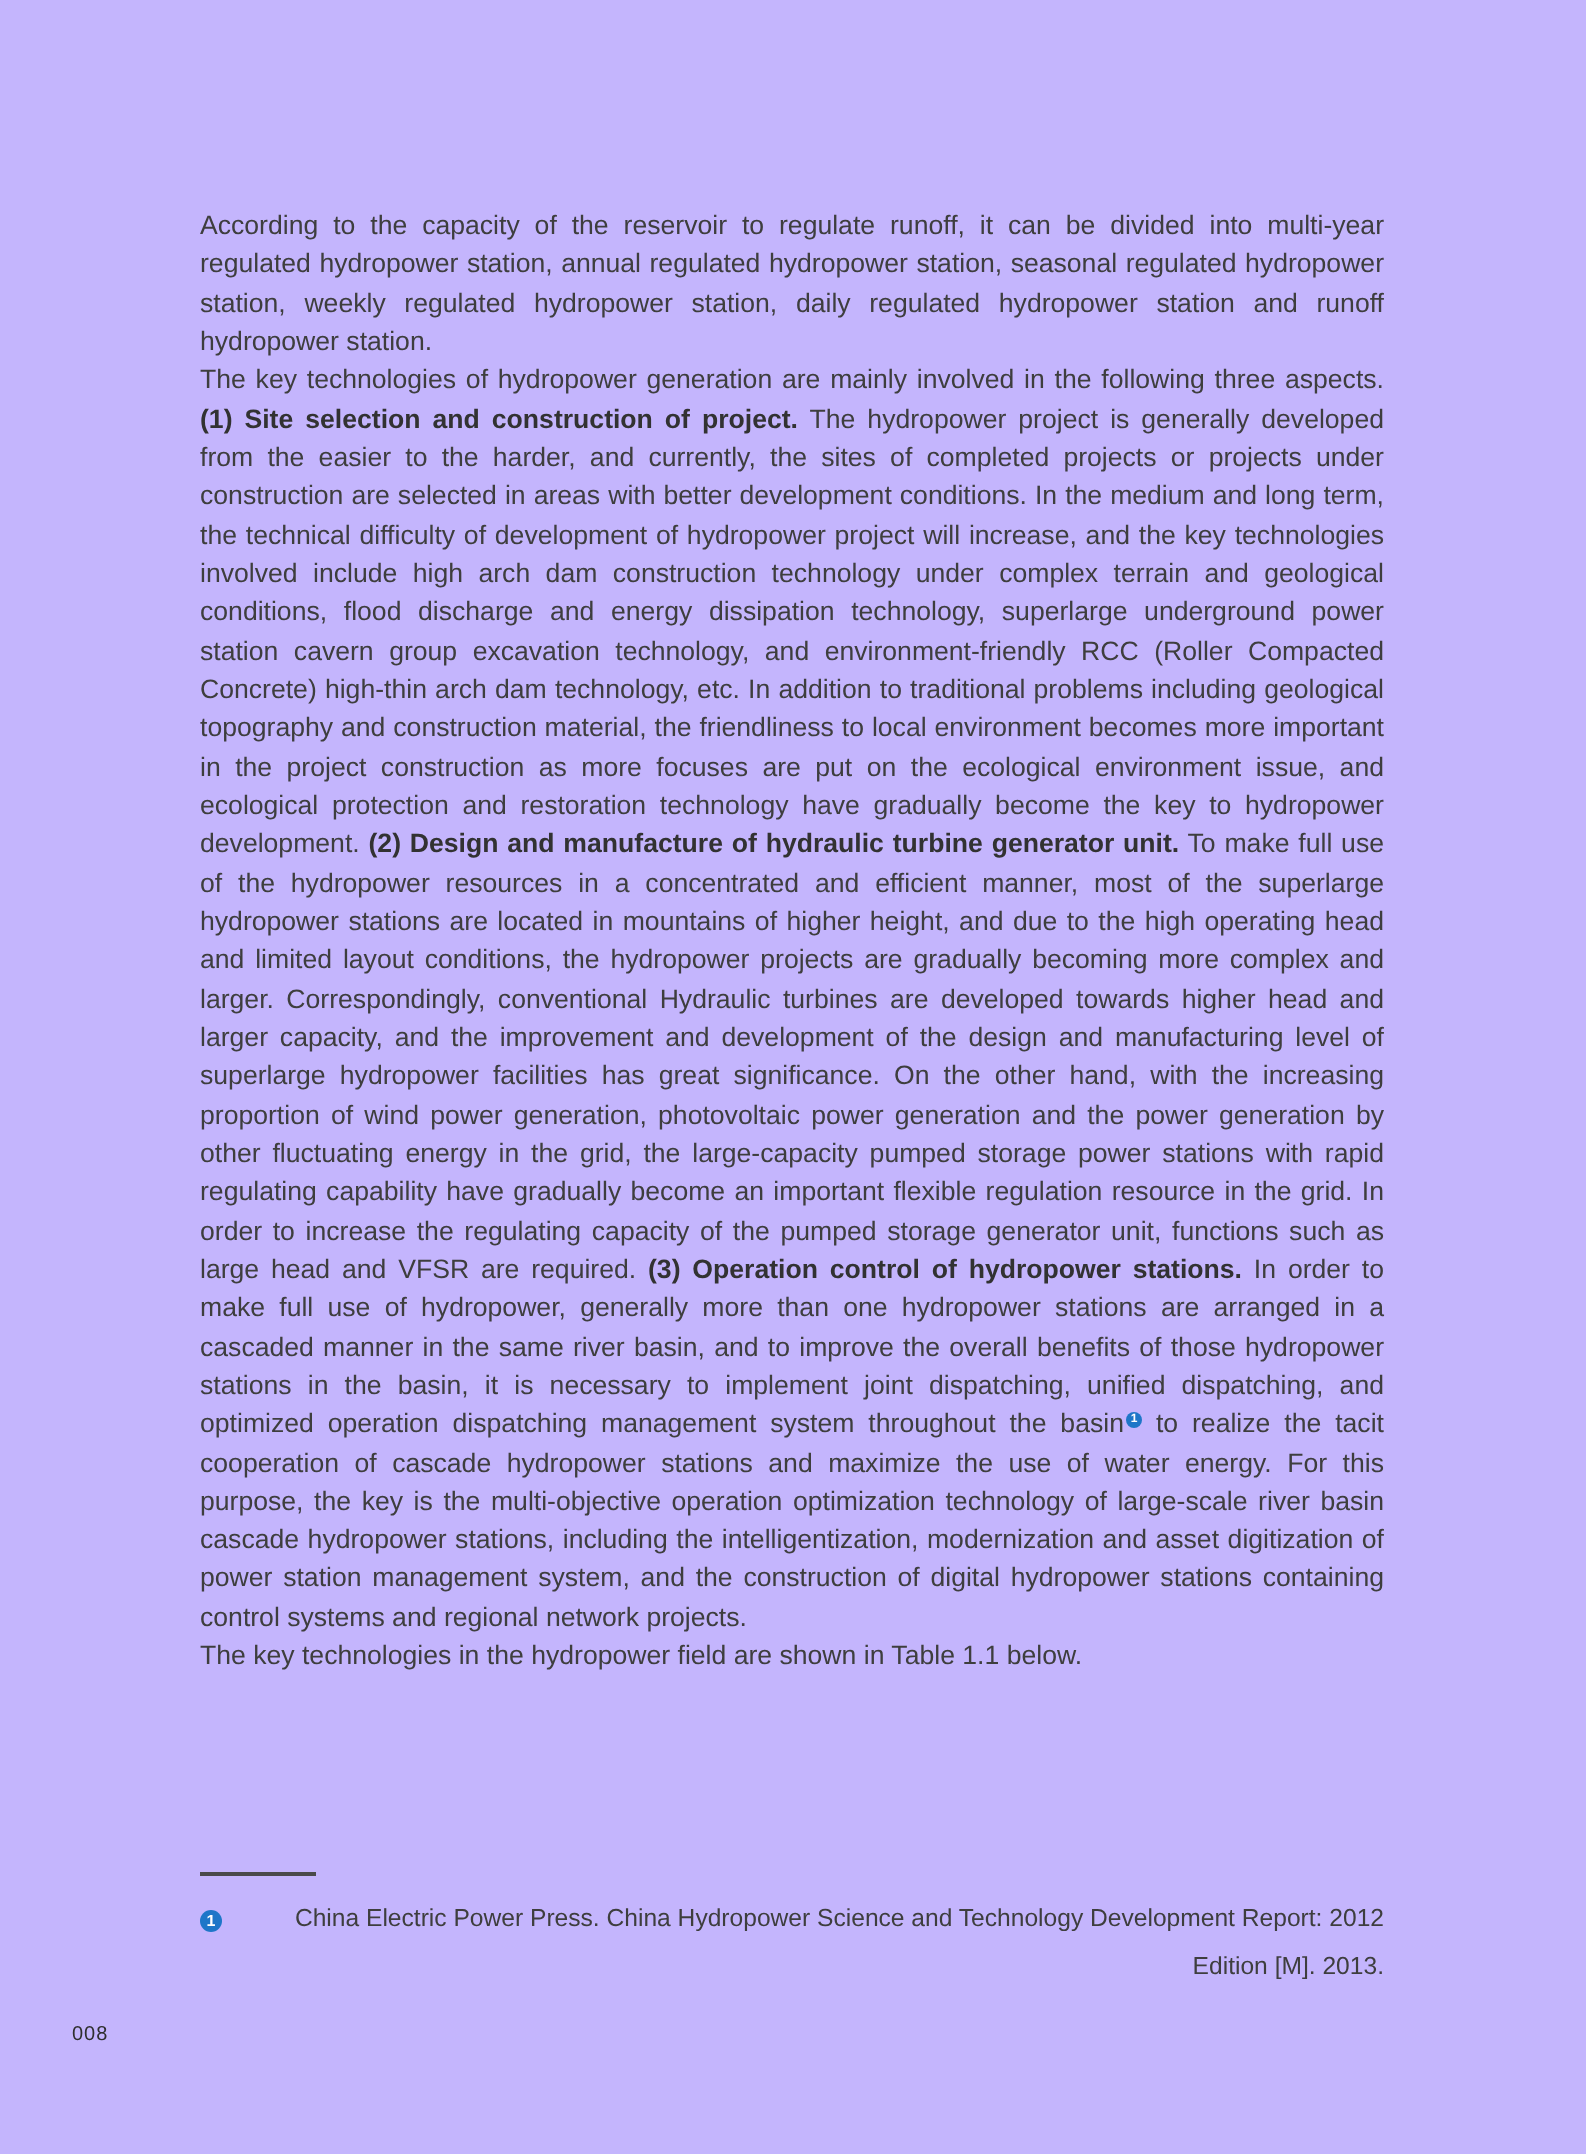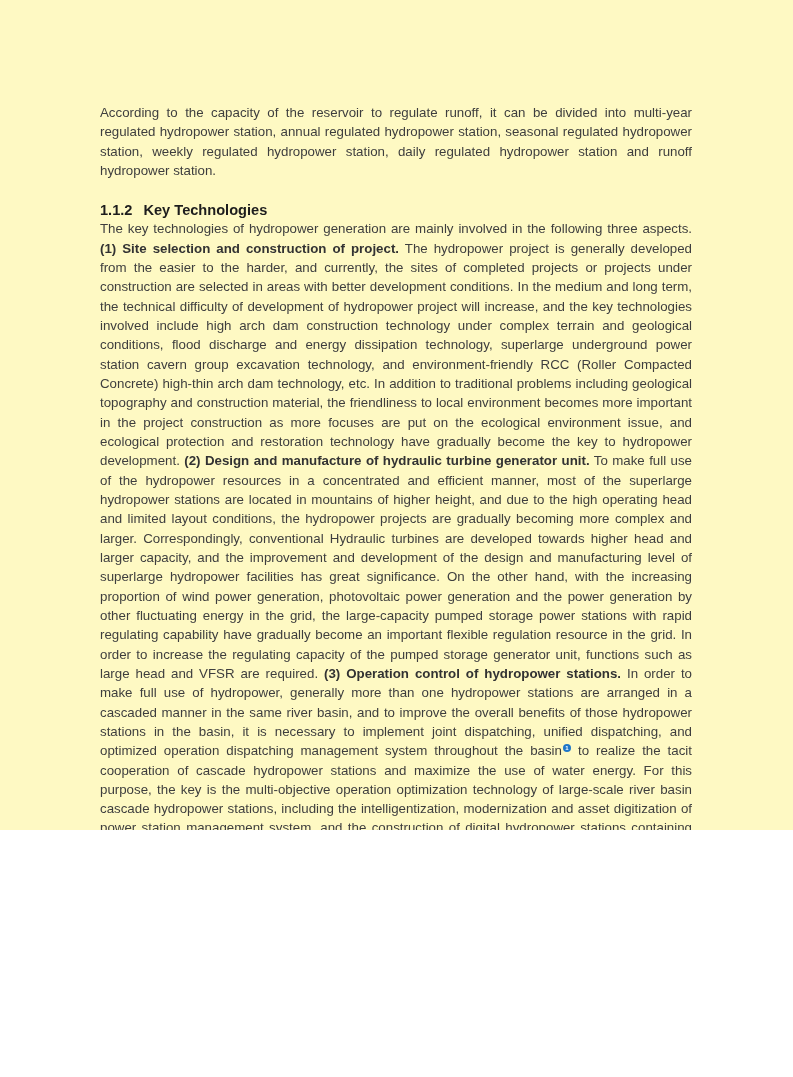--- a/index.html
+++ b/index.html
@@ -1,20 +1,20 @@
 <!DOCTYPE html>
 <html lang="en"><head>
 <meta charset="utf-8">
 <style>
   html, body { margin: 0; padding: 0; background: #ffffff; }
   .page {
     position: relative;
     width: 793px;
-    height: 830px;
-    background: #fef9c3;
+    height: 1077px;
+    background: #c4b5fd;
     font-family: "Liberation Sans", sans-serif;
     color: #3e3e3e;
     overflow: hidden;
   }
   .content {
     position: absolute;
     left: 100px;
     top: 103px;
     width: 592px;
   }
@@ -88,22 +88,22 @@
     letter-spacing: 0.5px;
     color: #2f2f2f;
   }
 </style>
 </head>
 <body>
 
 <div class="page">
   <div class="content">
     <p class="body intro">According to the capacity of the reservoir to regulate runoff, it can be divided into multi-year regulated hydropower station, annual regulated hydropower station, seasonal regulated hydropower station, weekly regulated hydropower station, daily regulated hydropower station and runoff hydropower station.</p>
-    <h2 class="heading"><span class="num">1.1.2</span><span>Key Technologies</span></h2>
     <p class="body body2"><span>The key technologies of hydropower generation are mainly involved in the following three aspects. </span><span class="bold-run">(1) Site selection and construction of project.</span><span> The hydropower project is generally developed from the easier to the harder, and currently, the sites of completed projects or projects under construction are selected in areas with better development conditions. In the medium and long term, the technical difficulty of development of hydropower project will increase, and the key technologies involved include high arch dam construction technology under complex terrain and geological conditions, flood discharge and energy dissipation technology, superlarge underground power station cavern group excavation technology, and environment-friendly RCC (Roller Compacted Concrete) high-thin arch dam technology, etc. In addition to traditional problems including geological topography and construction material, the friendliness to local environment becomes more important in the project construction as more focuses are put on the ecological environment issue, and ecological protection and restoration technology have gradually become the key to hydropower development. </span><span class="bold-run">(2) Design and manufacture of hydraulic turbine generator unit.</span><span> To make full use of the hydropower resources in a concentrated and efficient manner, most of the superlarge hydropower stations are located in mountains of higher height, and due to the high operating head and limited layout conditions, the hydropower projects are gradually becoming more complex and larger. Correspondingly, conventional Hydraulic turbines are developed towards higher head and larger capacity, and the improvement and development of the design and manufacturing level of superlarge hydropower facilities has great significance. On the other hand, with the increasing proportion of wind power generation, photovoltaic power generation and the power generation by other fluctuating energy in the grid, the large-capacity pumped storage power stations with rapid regulating capability have gradually become an important flexible regulation resource in the grid. In order to increase the regulating capacity of the pumped storage generator unit, functions such as large head and VFSR are required. </span><span class="bold-run">(3) Operation control of hydropower stations.</span><span> In order to make full use of hydropower, generally more than one hydropower stations are arranged in a cascaded manner in the same river basin, and to improve the overall benefits of those hydropower stations in the basin, it is necessary to implement joint dispatching, unified dispatching, and optimized operation dispatching management system throughout the basin</span><span class="fn-ref">1</span><span> to realize the tacit cooperation of cascade hydropower stations and maximize the use of water energy. For this purpose, the key is the multi-objective operation optimization technology of large-scale river basin cascade hydropower stations, including the intelligentization, modernization and asset digitization of power station management system, and the construction of digital hydropower stations containing control systems and regional network projects.</span></p>
+    <p class="body closing">The key technologies in the hydropower field are shown in Table 1.1 below.</p>
   </div>
 
   <div class="footnote-block">
     <div class="fn-rule"></div>
     <div class="fn-row">
       <span class="fn-marker-col"><span class="fn-marker">1</span></span>
       <span class="fn-text">China Electric Power Press. China Hydropower Science and Technology Development Report: 2012 Edition [M]. 2013.</span>
     </div>
   </div>
 

